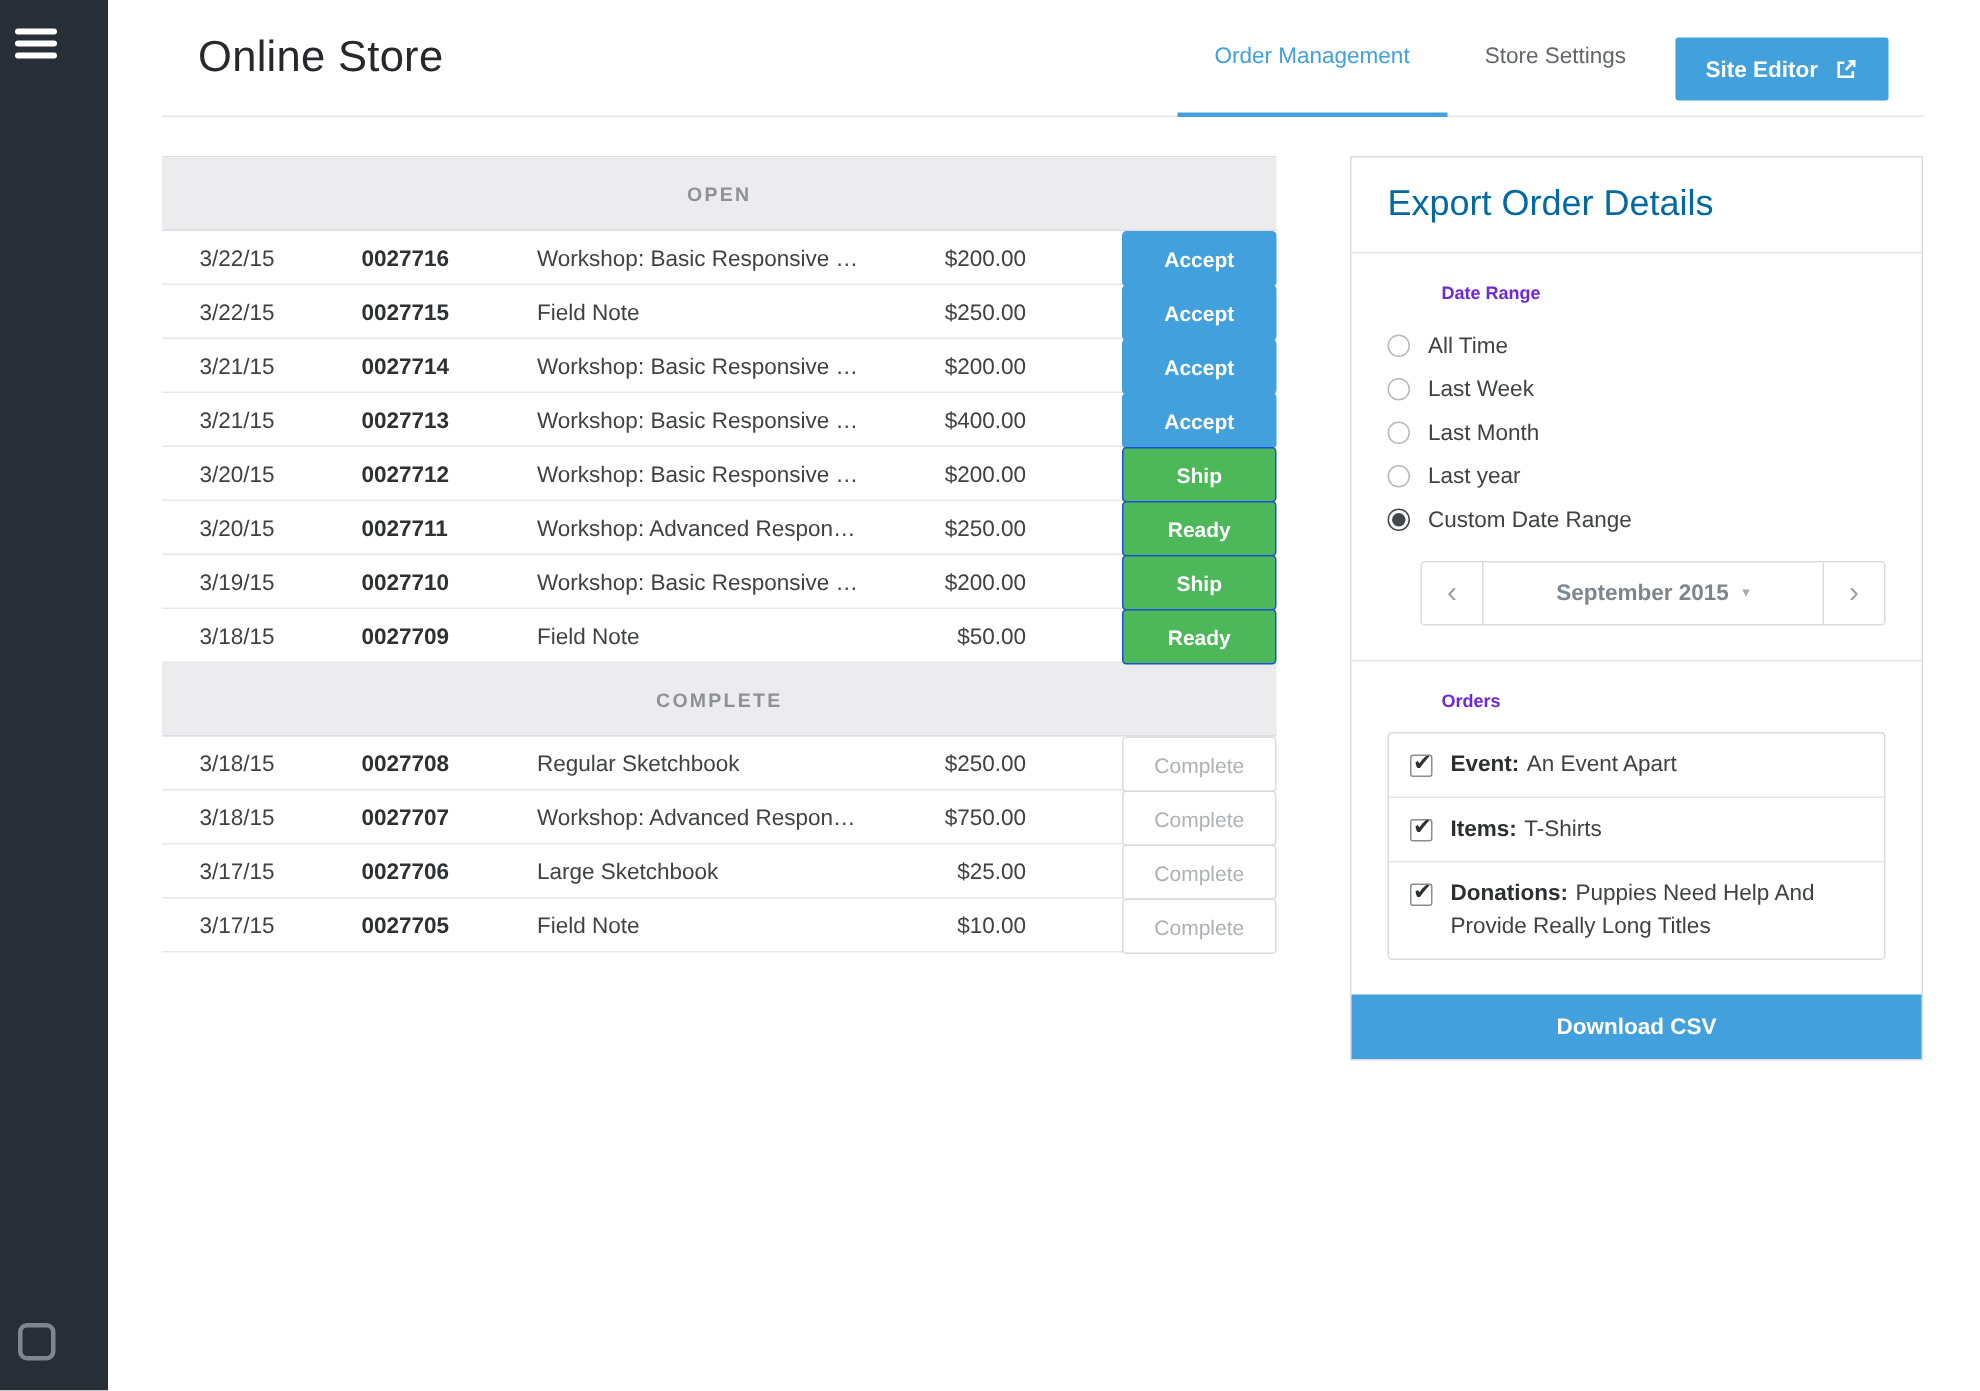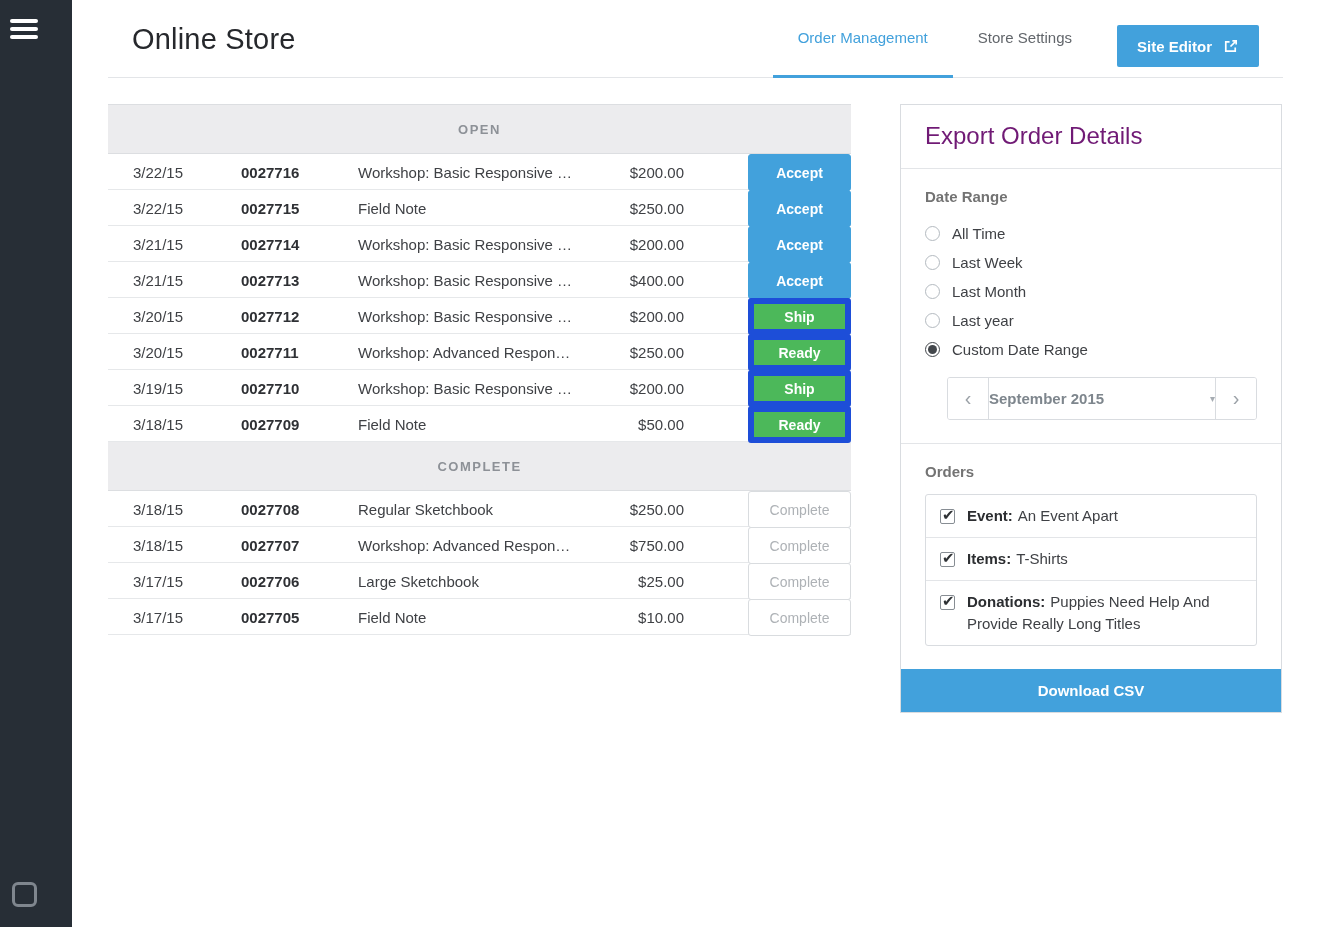--- a/index.html
+++ b/index.html
@@ -20,62 +20,62 @@
   .main { position:absolute; left:72px; top:0; width:1248px; height:927px; }
 
   
   .header { position:relative; height:78px; margin:0 37px 0 36px; border-bottom:1px solid #e3e5e8; }
   .page-title { position:absolute; left:24px; top:50%; transform:translateY(-50%);
                 font-size:29px; font-weight:400; color:#26282c; letter-spacing:.2px; }
   .header-right { position:absolute; right:24px; top:0; height:78px; display:flex; align-items:stretch; }
   .tab { display:flex; align-items:center; padding:0 25px; font-size:15px; color:#62666b;
          border-bottom:3px solid transparent; cursor:pointer; white-space:nowrap; }
   .tab.active { color:#42a1dc; border-bottom-color:#42a1dc; }
-  .site-editor-btn { align-self:flex-start; margin-top:25px; margin-left:20px; height:42px; padding:0 20px;
+  .site-editor-btn { align-self:flex-start; margin-top:25px; margin-left:8px; height:42px; padding:0 20px;
          background:#42a1dc; color:#fff; border:none; border-radius:2px; font-size:15px; font-weight:600;
          display:flex; align-items:center; gap:10px; cursor:pointer; font-family:inherit; }
 
   
   .orders-table { position:absolute; left:36px; top:104px; width:743px; border-top:1px solid #dcdee1; }
   .section-header { height:49px; background:#ececee; border-bottom:1px solid #dcdee1;
          display:flex; align-items:center; justify-content:center;
          color:#8d9197; font-size:13px; font-weight:700; letter-spacing:1.5px; }
   .order-row { display:grid; grid-template-columns:108px 117px 1fr 154px 103px; align-items:center;
          height:36px; border-bottom:1px solid #e6e8ea; padding-left:25px; font-size:15px; }
   .cell.date { color:#3f4145; }
   .cell.num  { font-weight:700; color:#2e3034; }
   .cell.desc { color:#3f4145; white-space:nowrap; overflow:hidden; }
   .cell.amount { text-align:right; padding-right:64px; color:#3f4145; }
   .action-btn { width:103px; height:37px; border-radius:3px; font-size:14px; font-weight:600;
          cursor:pointer; font-family:inherit; }
   .action-btn[data-style="blue"]  { background:#42a1dc; border:1px solid #42a1dc; color:#fff; }
-  .action-btn[data-style="green"] { background:#4cb85a; border:6px solid #1d4ed8; color:#fff; }
+  .action-btn[data-style="green"] { background:#4cb85a; border:1px solid #1d4ed8; color:#fff; }
   .action-btn[data-style="outline"]{ background:#fff; border:1px solid #d9dcdf; color:#aeb2b6; font-weight:400; }
 
   
   .export-area { position:absolute; left:828px; top:104px; width:382px; }
   .export-card { border:1px solid #d9dce0; background:#fff; }
   .card-header { padding:17px 24px 18px; }
-  .card-title { font-size:24px; font-weight:400; color:#701a75; }
+  .card-title { font-size:24px; font-weight:400; color:#0369a1; }
   .card-divider { height:1px; background:#e3e5e8; }
   .card-section { padding:19px 24px 23px; }
-  .section-label { font-size:15px; font-weight:700; color:#737373; margin-bottom:14px; }
+  .section-label { font-size:12px; font-weight:700; color:#6d28d9; margin-bottom:14px;margin-left:36px; }
 
   .radio-row { display:flex; align-items:center; height:29px; font-size:15px; color:#3f4145; cursor:pointer; }
   .radio { width:15px; height:15px; border:1px solid #b4bac0; border-radius:50%; margin-right:12px;
            position:relative; flex-shrink:0; background:#fff; }
   .radio-row.selected .radio { border-color:#43474c; }
   .radio-row.selected .radio::after { content:""; position:absolute; inset:2px; border-radius:50%; background:#43474c; }
 
   .month-picker { display:flex; height:43px; border:1px solid #d9dce0; border-radius:3px;
                   margin:13px 0 0 22px; overflow:hidden; background:#fff; }
   .mp-btn { width:41px; background:#fff; border:none; font-size:20px; color:#9aa0a6; cursor:pointer; font-family:inherit; }
   .mp-btn.prev { border-right:1px solid #d9dce0; }
   .mp-btn.next { border-left:1px solid #d9dce0; }
-  .mp-value { flex:1; display:flex; align-items:center; justify-content:space-between; gap:9px;
+  .mp-value { flex:1; display:flex; align-items:center; justify-content:center; gap:9px;
               font-size:15px; font-weight:700; color:#7e868d; cursor:pointer; }
   .mp-caret { font-size:10px; color:#a6acb2; }
 
   .checkbox-box { border:1px solid #d9dce0; border-radius:3px; }
   .checkbox-row { display:flex; align-items:flex-start; padding:10px 14px; border-bottom:1px solid #e3e5e8;
                   font-size:15px; line-height:22px; cursor:pointer; }
   .checkbox-row:last-child { border-bottom:none; }
   .checkbox { width:15px; height:15px; border:1px solid #878d93; border-radius:2px; margin:4px 12px 0 0;
               position:relative; flex-shrink:0; background:#fff; cursor:pointer; }
   .check-glyph { display:none; position:absolute; top:-6px; left:1px; font-size:15px; color:#2e3134; }

